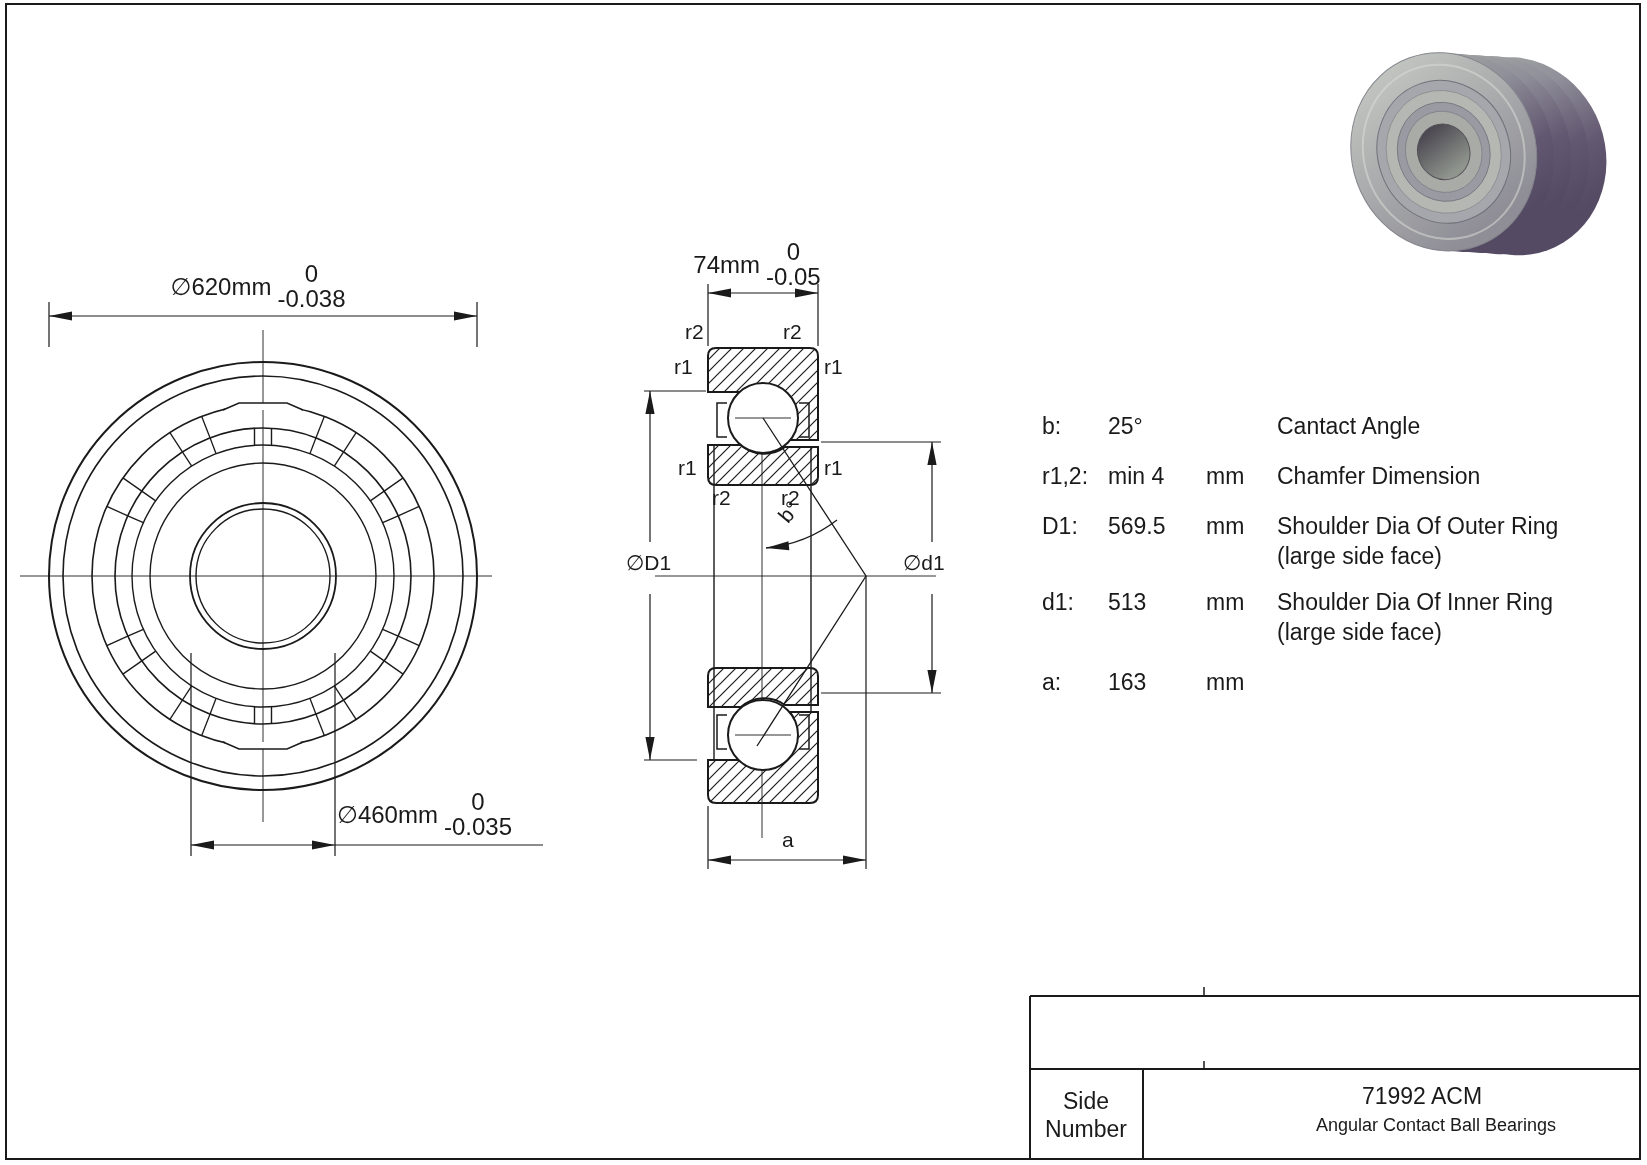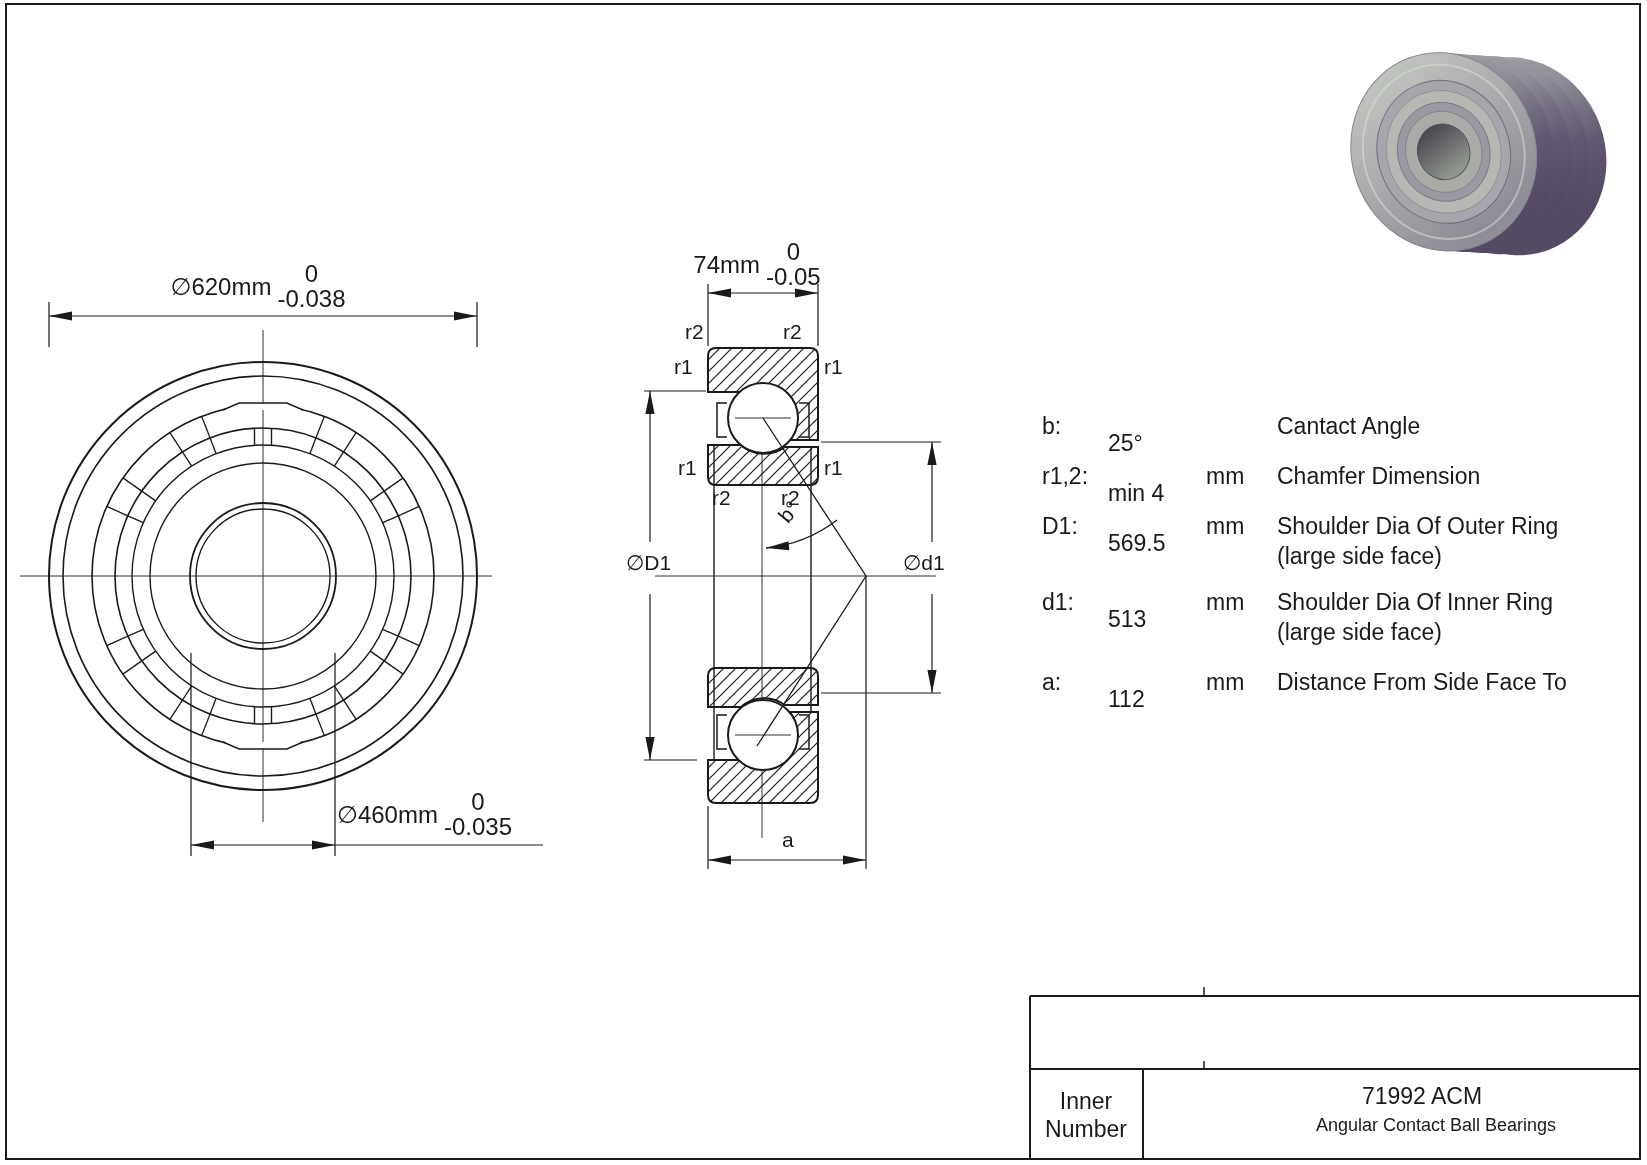--- a/index.html
+++ b/index.html
@@ -7,21 +7,21 @@
           font-family:"Liberation Sans","DejaVu Sans",sans-serif;color:#1a1a1a;}
   svg{position:absolute;left:0;top:0;}
   .txt{position:absolute;white-space:nowrap;}
   .dim{display:flex;align-items:center;gap:6px;font-size:24px;}
   .dim .tol{display:flex;flex-direction:column;line-height:1.03;text-align:center;font-size:24px;}
   .ctr{transform:translateX(-50%);}
   .lbl{font-size:21px;}
   .rot{transform:rotate(-50deg);}
   .spec-row{position:absolute;left:1040px;width:580px;font-size:23px;line-height:30px;}
   .spec-sym{position:absolute;left:2px;top:0;}
-  .spec-val{position:absolute;left:68px;top:17px;text-align:right;}
+  .spec-val{position:absolute;left:68px;top:0;text-align:right;}
   .spec-unit{position:absolute;left:166px;top:0;}
   .spec-desc{position:absolute;left:237px;top:0;}
   .tb{font-size:23px;}
   .tb-small{font-size:18px;}
   .center-x{transform:translateX(-50%);text-align:center;}
 </style>
 </head>
 <body>
 
 <div id="canvas">
@@ -262,28 +262,27 @@
       <span class="spec-sym">d1:</span>
       <span class="spec-val">513</span>
       <span class="spec-unit">mm</span>
       <span class="spec-desc">
         <div>Shoulder Dia Of Inner Ring</div>
         <div>(large side face)</div>
       </span>
     </div>
     <div class="spec-row" style="top:667px;">
       <span class="spec-sym">a:</span>
-      <span class="spec-val">112</span>
-      <span class="spec-unit">mm</span>
-      <span class="spec-desc">
-        <div>Distance From Side Face To</div>
+      <span class="spec-val">163</span>
+      <span class="spec-unit">mm</span>
+      <span class="spec-desc">
       </span>
     </div>
   </div>
 
   <div class="txt tb center-x" style="left:1086px;top:1087px;line-height:28px;">
-    <div>Inner</div>
+    <div>Side</div>
     <div>Number</div>
   </div>
   <div class="txt tb center-x" style="left:1390px;top:1083px;margin-left:32px;">71992 ACM</div>
   <div class="txt tb-small center-x txt" style="left:1436px;top:1115px;">Angular Contact Ball Bearings</div>
 
 </div>
 
 </body></html>

